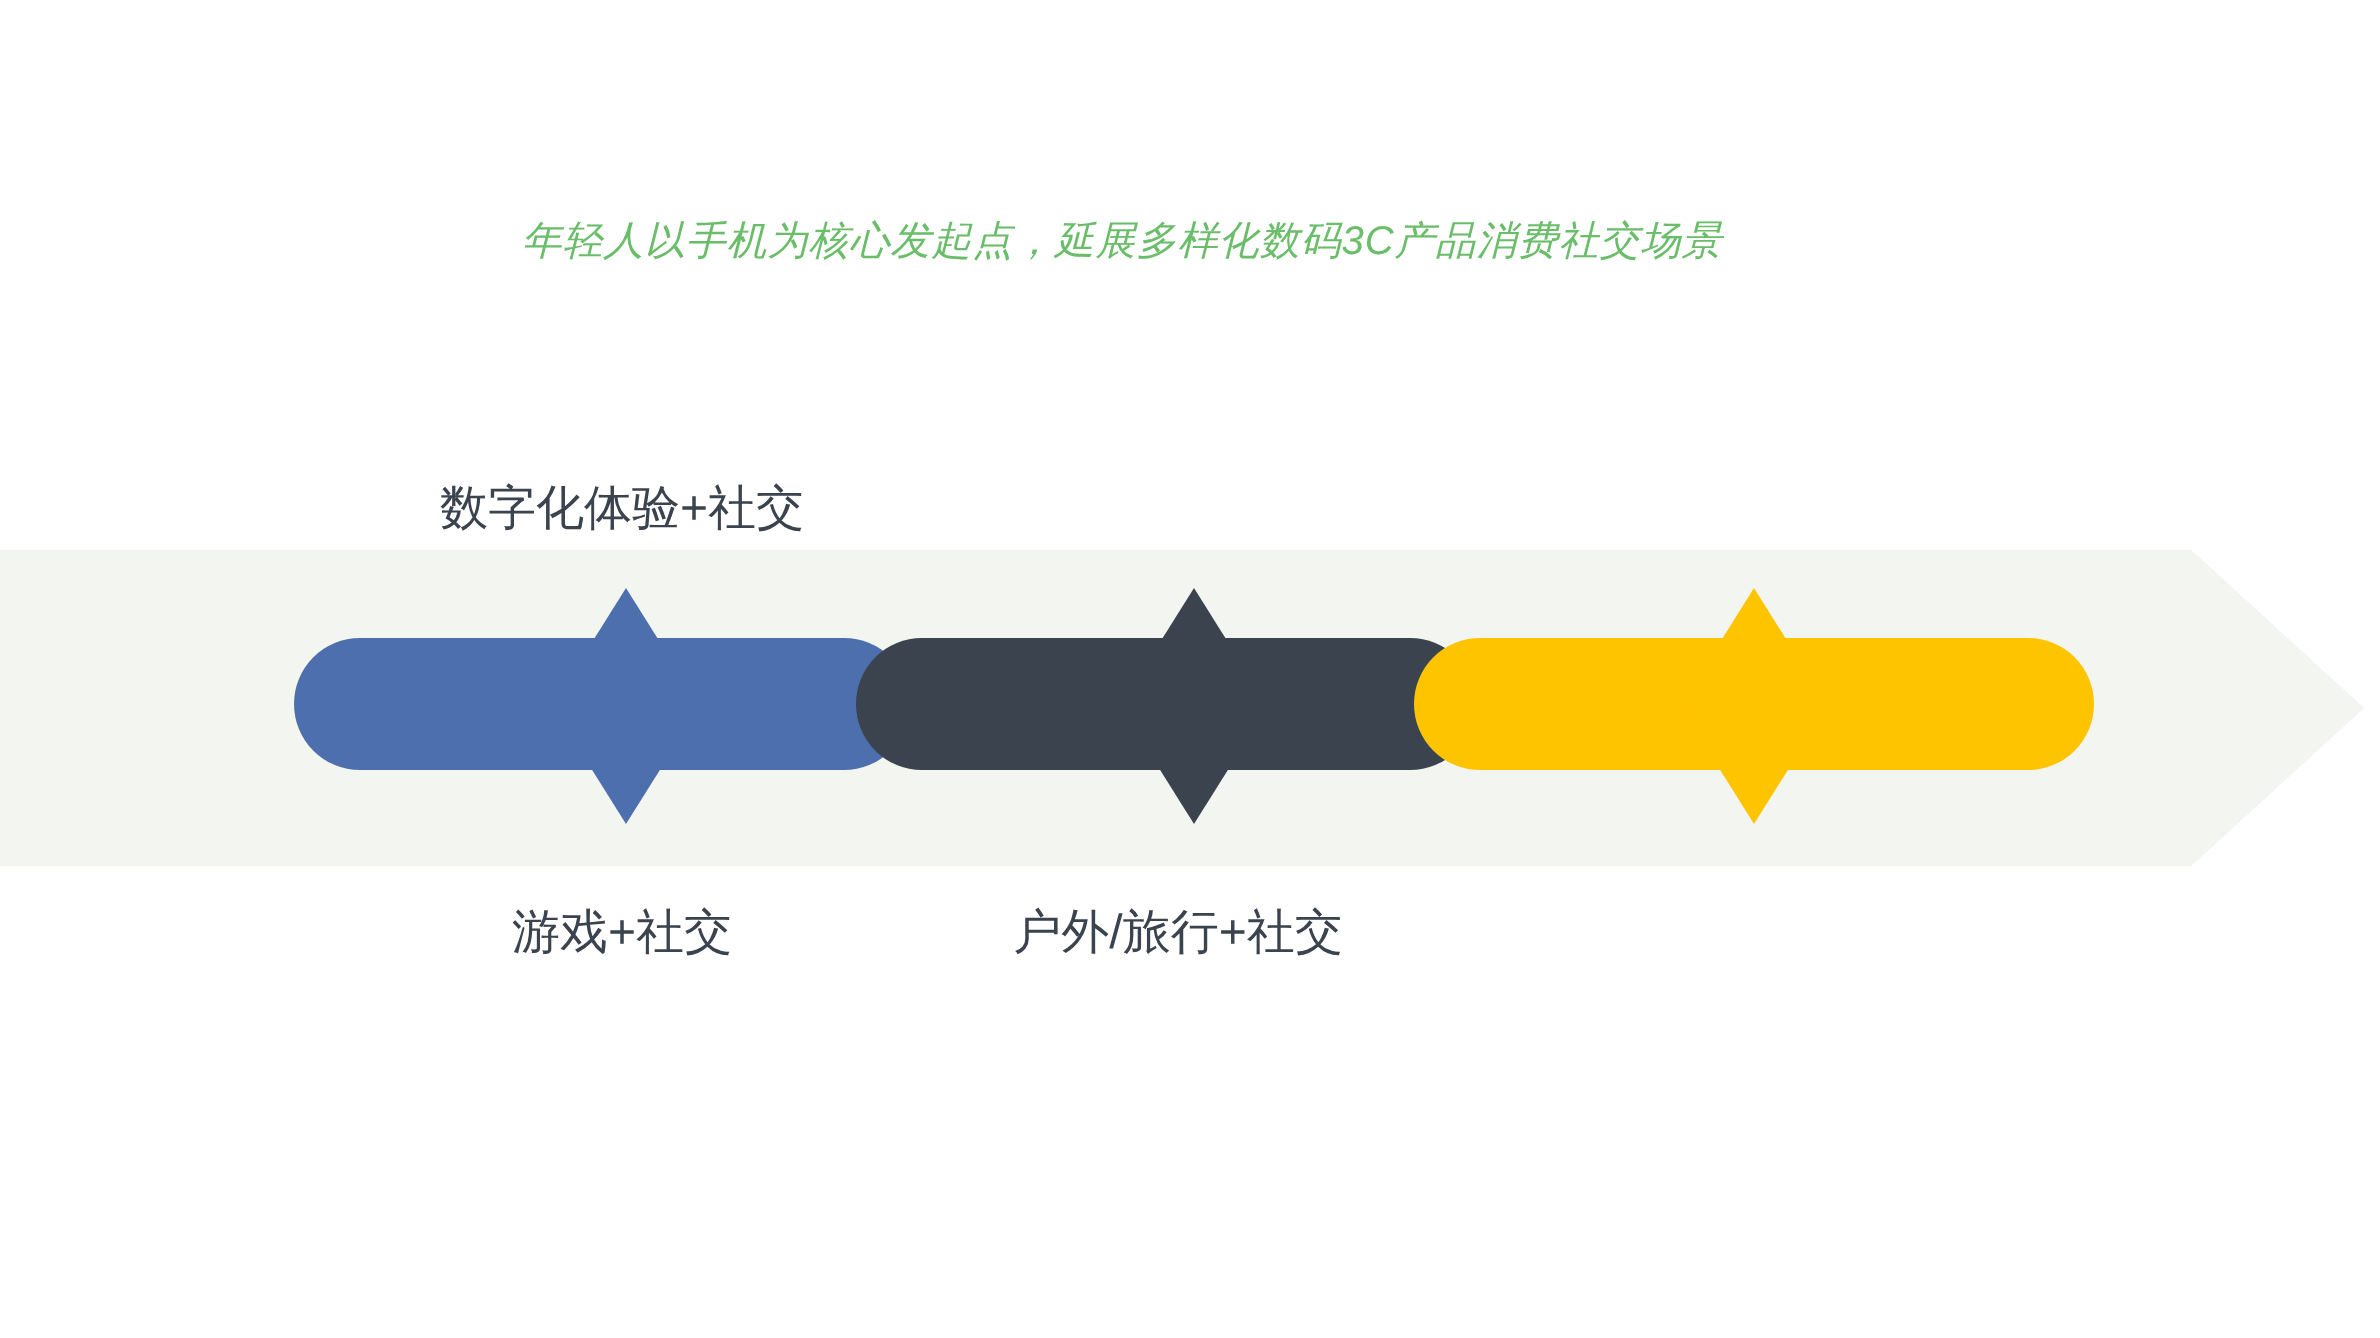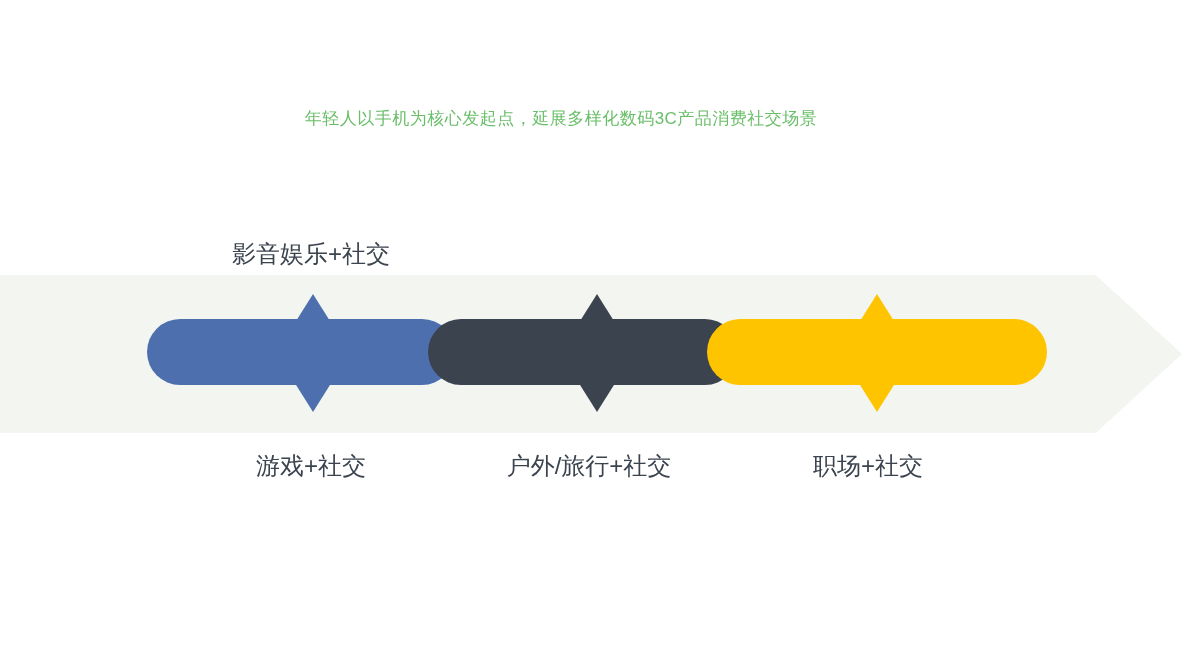--- a/index.html
+++ b/index.html
@@ -13,24 +13,25 @@
     width: 1190px;
     height: 669px;
     background: #ffffff;
     overflow: hidden;
   }
   .slide-title {
     position: absolute;
     top: 107px;
     left: 561px;
     transform: translateX(-50%);
-    font-size: 17px;
+    font-size: 20px;
     font-weight: 500;
     letter-spacing: 0.5px;
     white-space: nowrap;
+    font-style: italic;
   }
   .arrow-band {
     position: absolute;
     left: 0;
     top: 275px;
     width: 1182px;
     height: 158px;
     clip-path: polygon(0 0, 92.7% 0, 100% 50%, 92.7% 100%, 0 100%);
   }
   .pill {
@@ -80,19 +81,18 @@
   <div class="arrow-band" style="background: rgb(243, 245, 241);"></div>
 
   <div class="pill pill-blue" style="background: rgb(78, 111, 174);"></div>
   <div class="pill pill-dark" style="background: rgb(58, 67, 78);"></div>
   <div class="pill pill-yellow" style="background: rgb(255, 196, 0);"></div>
 
   <div class="diamond diamond-blue" style="background: rgb(78, 111, 174);"></div>
   <div class="diamond diamond-dark" style="background: rgb(58, 67, 78);"></div>
   <div class="diamond diamond-yellow" style="background: rgb(255, 196, 0);"></div>
 
-  <div class="seg-label label-top label-x-1" style="color: rgb(58, 67, 78);">影音娱乐+社交</div>
+  <div class="seg-label label-top label-x-1" style="color: rgb(58, 67, 78);">数字化体验+社交</div>
 
   <div class="seg-label label-bottom label-xb-1" style="color: rgb(58, 67, 78);">游戏+社交</div>
   <div class="seg-label label-bottom label-xb-2" style="color: rgb(58, 67, 78);">户外/旅行+社交</div>
-  <div class="seg-label label-bottom label-xb-3" style="color: rgb(58, 67, 78);">职场+社交</div>
 
 </div>
 
 </body></html>

